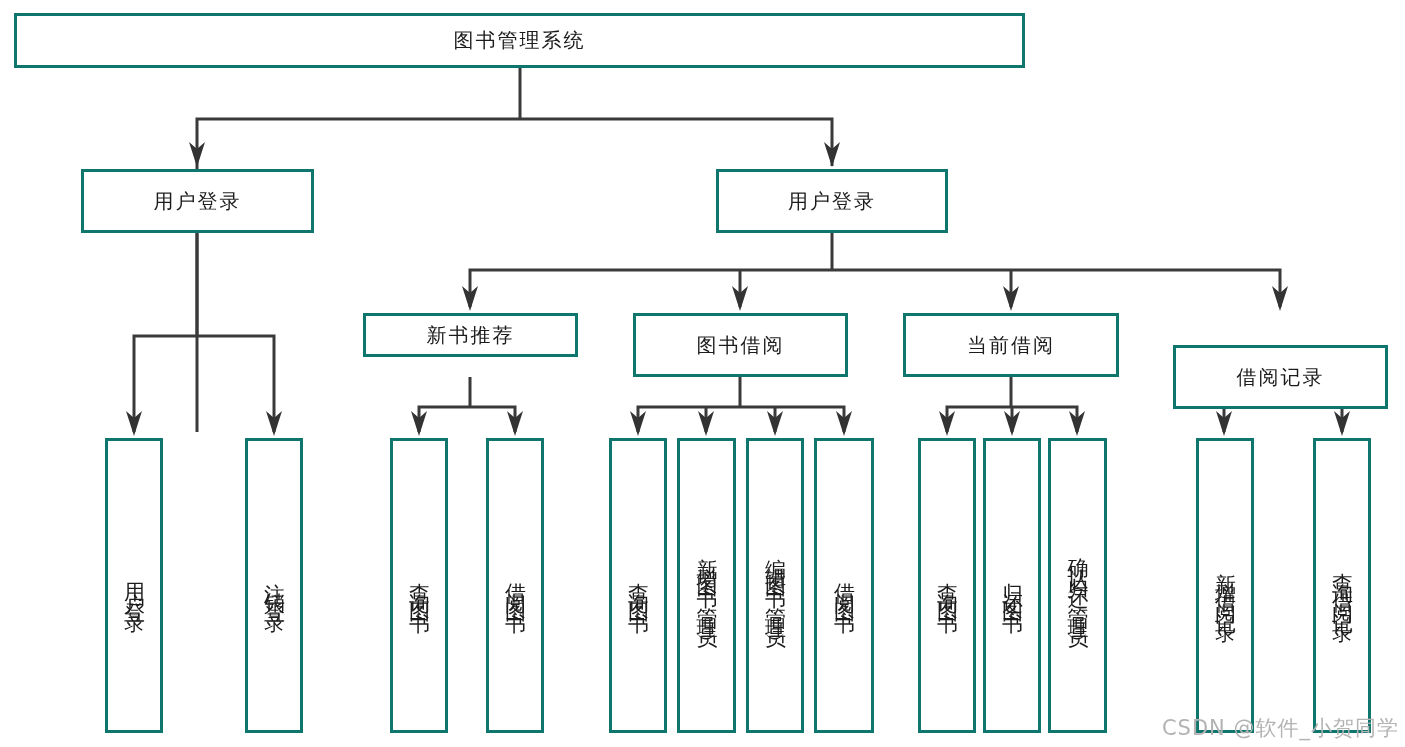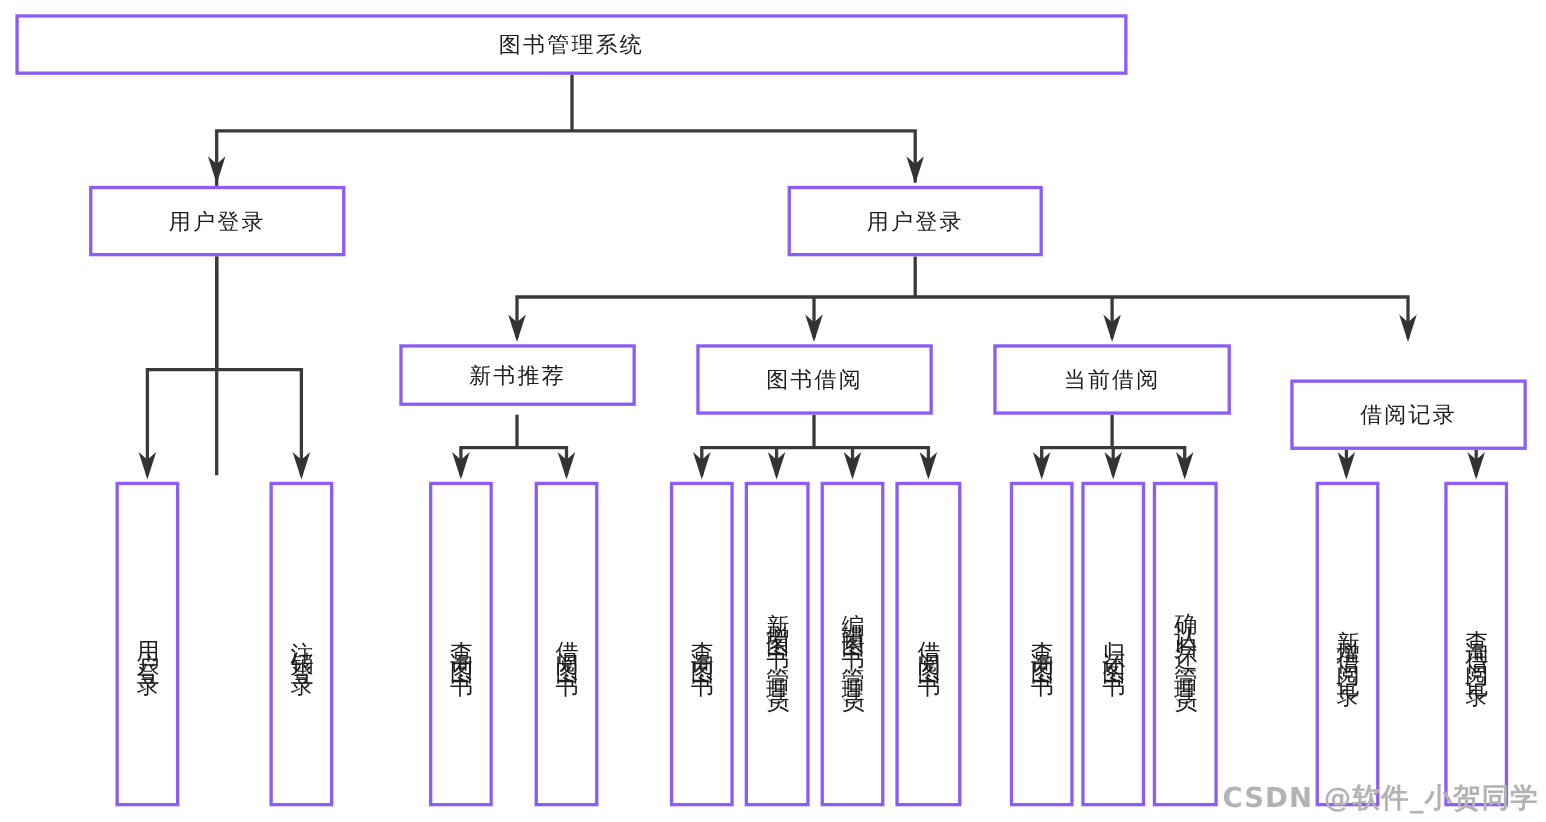--- a/index.html
+++ b/index.html
@@ -7,44 +7,43 @@
     position:relative;
     width:1405px;height:747px;
     background:#ffffff;
     font-family:"DejaVu Sans","Liberation Sans",sans-serif;
     overflow:hidden;
   }
   .wires{position:absolute;left:0;top:0;z-index:0;}
   .node{
     position:absolute;
     box-sizing:border-box;
-    border:3px solid #8b5cf6;
+    border:3px solid #0f766e;
     background:#ffffff;
     color:#1c1c1c;
     display:flex;align-items:center;justify-content:center;
     z-index:1;
   }
   .hnode{font-size:20px;letter-spacing:2px;white-space:nowrap;}
   .vnode{font-size:21px;}
   .vnode .vtext{
     writing-mode:vertical-rl;
     text-orientation:mixed;
     letter-spacing:10px;
     line-height:1;
     white-space:nowrap;
   }
   .watermark{
     position:absolute;
     right:6px;bottom:5px;
-    font-size:25px;
+    font-size:21px;
     color:#b3b3b3;
     letter-spacing:1px;
     z-index:2;
     white-space:nowrap;
-    font-weight:bold;
   }
 </style>
 </head>
 <body>
 
 <div class="canvas">
 
   <svg class="wires" width="1405" height="747" viewBox="0 0 1405 747">
     <g stroke="#3a3a3a" stroke-width="3" fill="none">
 
@@ -92,21 +91,21 @@
     <span>图书管理系统</span>
   </div>
 
   <div class="node hnode" style="left:81px;top:169px;width:233px;height:64px;">
     <span>用户登录</span>
   </div>
   <div class="node hnode" style="left:716px;top:169px;width:232px;height:64px;">
     <span>用户登录</span>
   </div>
 
-  <div class="node hnode" style="left:363px;top:313px;width:215px;height:56px;">
+  <div class="node hnode" style="left:363px;top:313px;width:215px;height:44px;">
     <span>新书推荐</span>
   </div>
   <div class="node hnode" style="left:633px;top:313px;width:215px;height:64px;">
     <span>图书借阅</span>
   </div>
   <div class="node hnode" style="left:903px;top:313px;width:216px;height:64px;">
     <span>当前借阅</span>
   </div>
   <div class="node hnode" style="left:1173px;top:313px;width:215px;height:64px;margin-top:32px;">
     <span>借阅记录</span>

